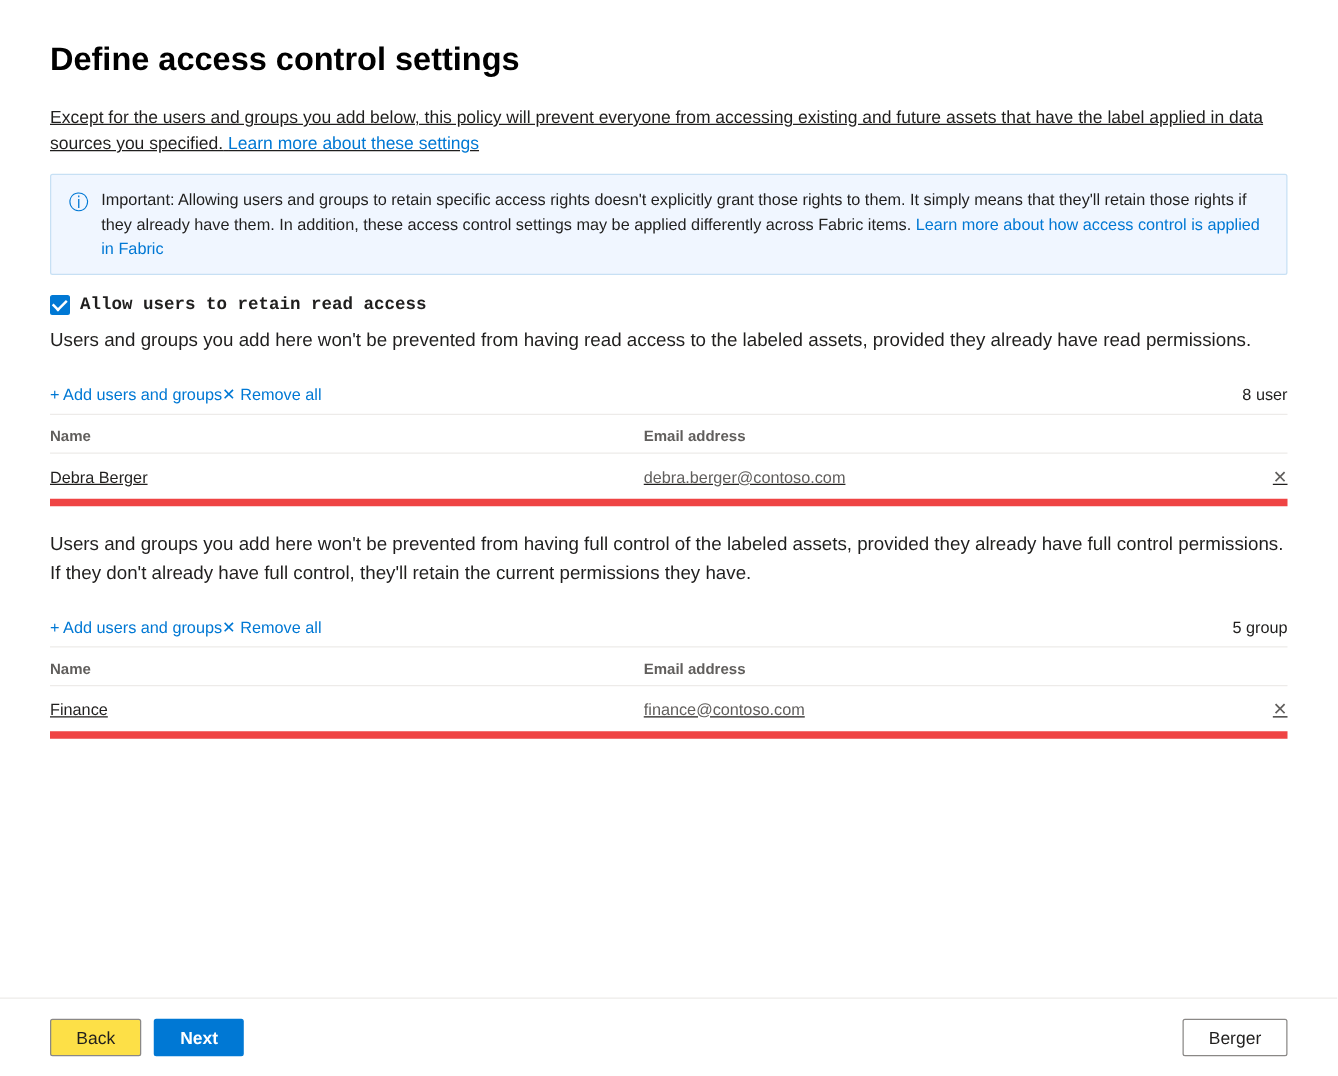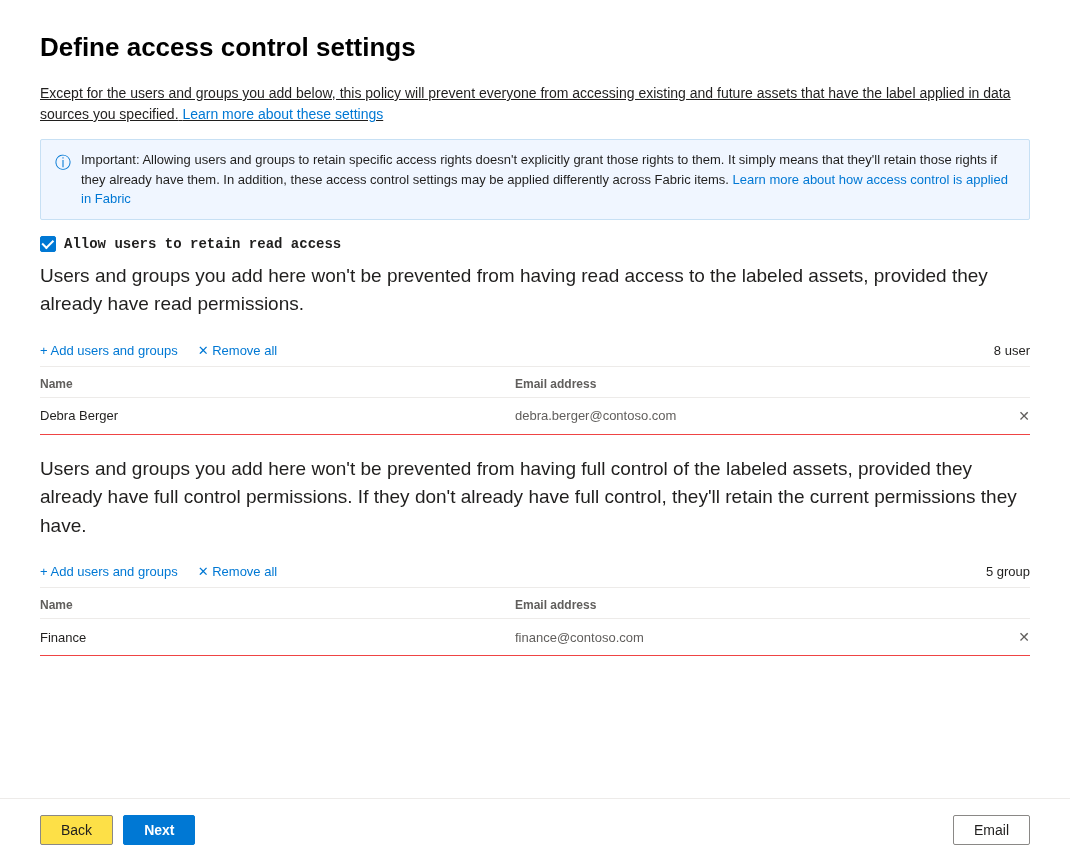--- a/index.html
+++ b/index.html
@@ -82,37 +82,36 @@
       border-bottom: 2px solid #fff;
       transform: rotate(-45deg) translateY(-1px);
       display: block;
     }
     .checkbox-label {
       font-size: 14px;
       font-weight: 600;
       color: #201f1e;
     }
     .section-description {
-      font-size: 19px;
+      font-size: 15px;
       color: #201f1e;
       margin-bottom: 16px;
       line-height: 1.5;
       margin-left: 0;
     }
     .actions-row {
       display: flex;
       align-items: center;
       justify-content: space-between;
       padding: 8px 0;
       border-bottom: 1px solid #edebe9;
       margin-bottom: 0;
     }
     .actions-left {
       display: flex;
-      gap: 20px;
       align-items: center;
     }
     .action-btn {
       background: none;
       border: none;
       cursor: pointer;
       color: #0078d4;
       font-size: 13px;
       display: flex;
       align-items: center;
@@ -131,22 +130,23 @@
     }
     .table-header-cell {
       font-size: 12px;
       font-weight: 600;
       color: #605e5c;
     }
     .table-row {
       display: grid;
       grid-template-columns: 1fr 1fr 40px;
       padding: 10px 0;
-      border-bottom: 1px solid #ef4444;
-      align-items: center;
+      border-bottom: 6px solid #ef4444;
+      align-items: center;
+      text-decoration: underline;
     }
     .table-cell {
       font-size: 13px;
       color: #201f1e;
     }
     .table-cell.email {
       color: #605e5c;
     }
     .remove-btn {
       background: none;
@@ -275,14 +275,14 @@
       <button class="remove-btn">✕</button>
     </div>
   </div>
 </div>
 
 <div class="footer">
   <div class="footer-left">
     <button class="btn-back">Back</button>
     <button class="btn-next">Next</button>
   </div>
-  <button class="btn-cancel">Email</button>
+  <button class="btn-cancel">Berger</button>
 </div>
 
 </body></html>

